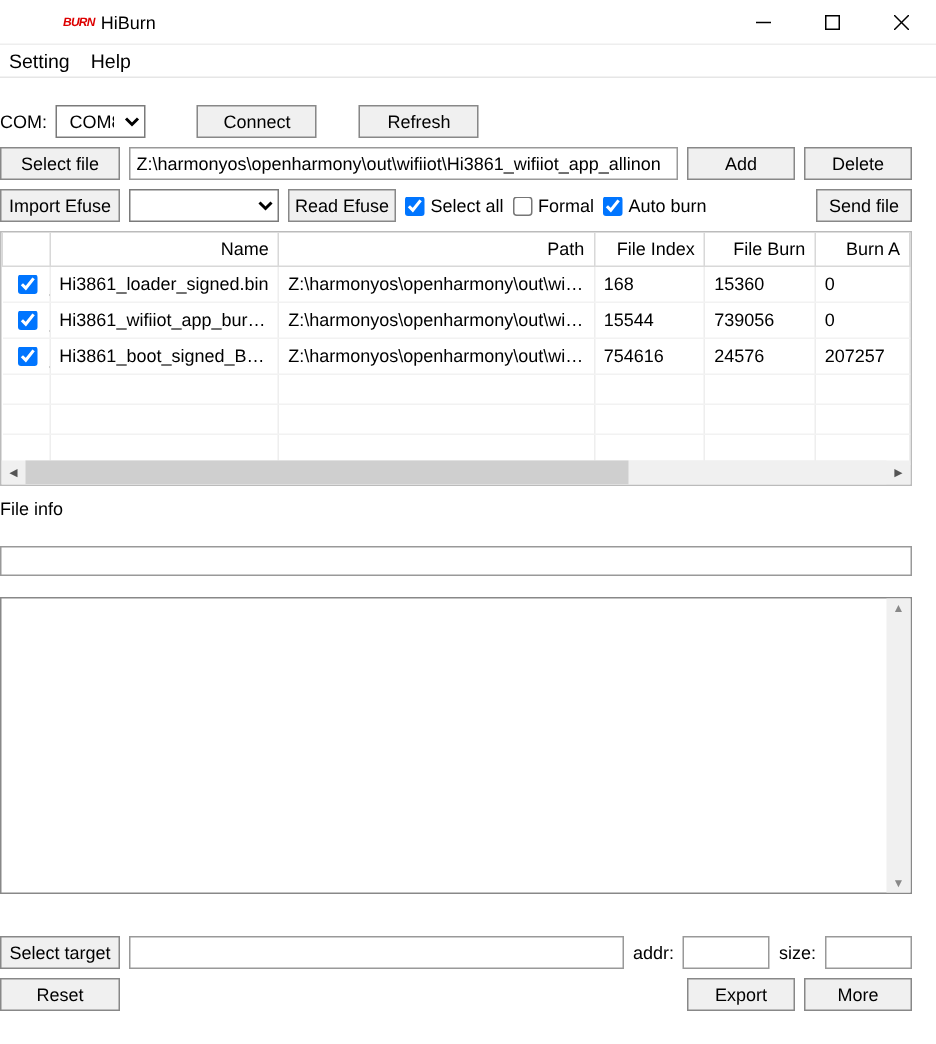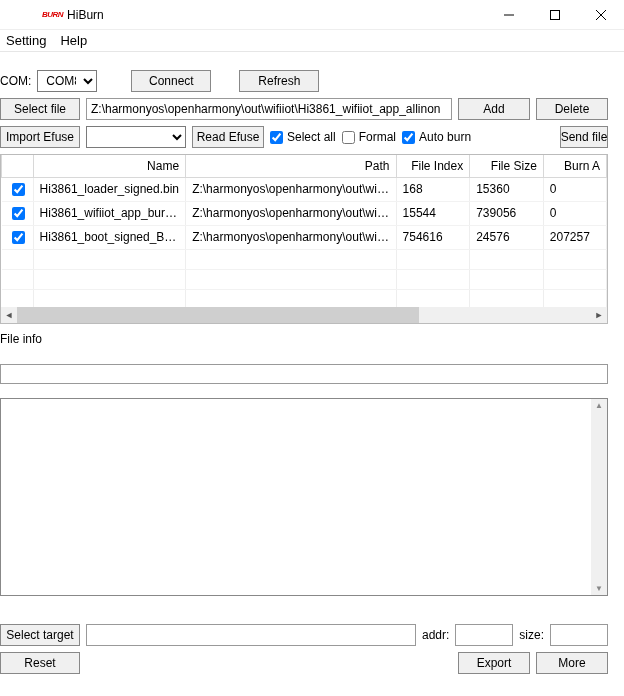--- a/index.html
+++ b/index.html
@@ -232,40 +232,40 @@
       <span>Select all</span>
     </label>
     <label class="chk">
       <input type="checkbox" id="cb-formal" style="">
       <span>Formal</span>
     </label>
     <label class="chk">
       <input type="checkbox" id="cb-autoburn" checked="" style="">
       <span>Auto burn</span>
     </label>
-    <button class="btn" style="width:48px;margin-left:auto">Send file</button>
+    <button class="btn" style="width:64px;margin-left:auto">Send file</button>
   </div>
 
   <div class="table-wrap">
     <table>
       <colgroup>
         <col class="col-chk">
           <col class="col-name">
           <col class="col-path">
         <col class="col-idx">
           <col class="col-size">
           <col class="col-addr">
       </colgroup>
       <thead>
         <tr>
           <th></th>
           <th>Name</th>
           <th>Path</th>
           <th>File Index</th>
-          <th>File Size</th>
+          <th>File Burn</th>
           <th>Burn A</th>
         </tr>
       </thead>
       <tbody id="tbody">
       <tr>
             <td class="col-chk"><input type="checkbox" checked="" style=""></td>
             <td>Hi3861_loader_signed.bin</td>
             <td>Z:\harmonyos\openharmony\out\wifii...</td>
             <td>168</td>
             <td>15360</td>

